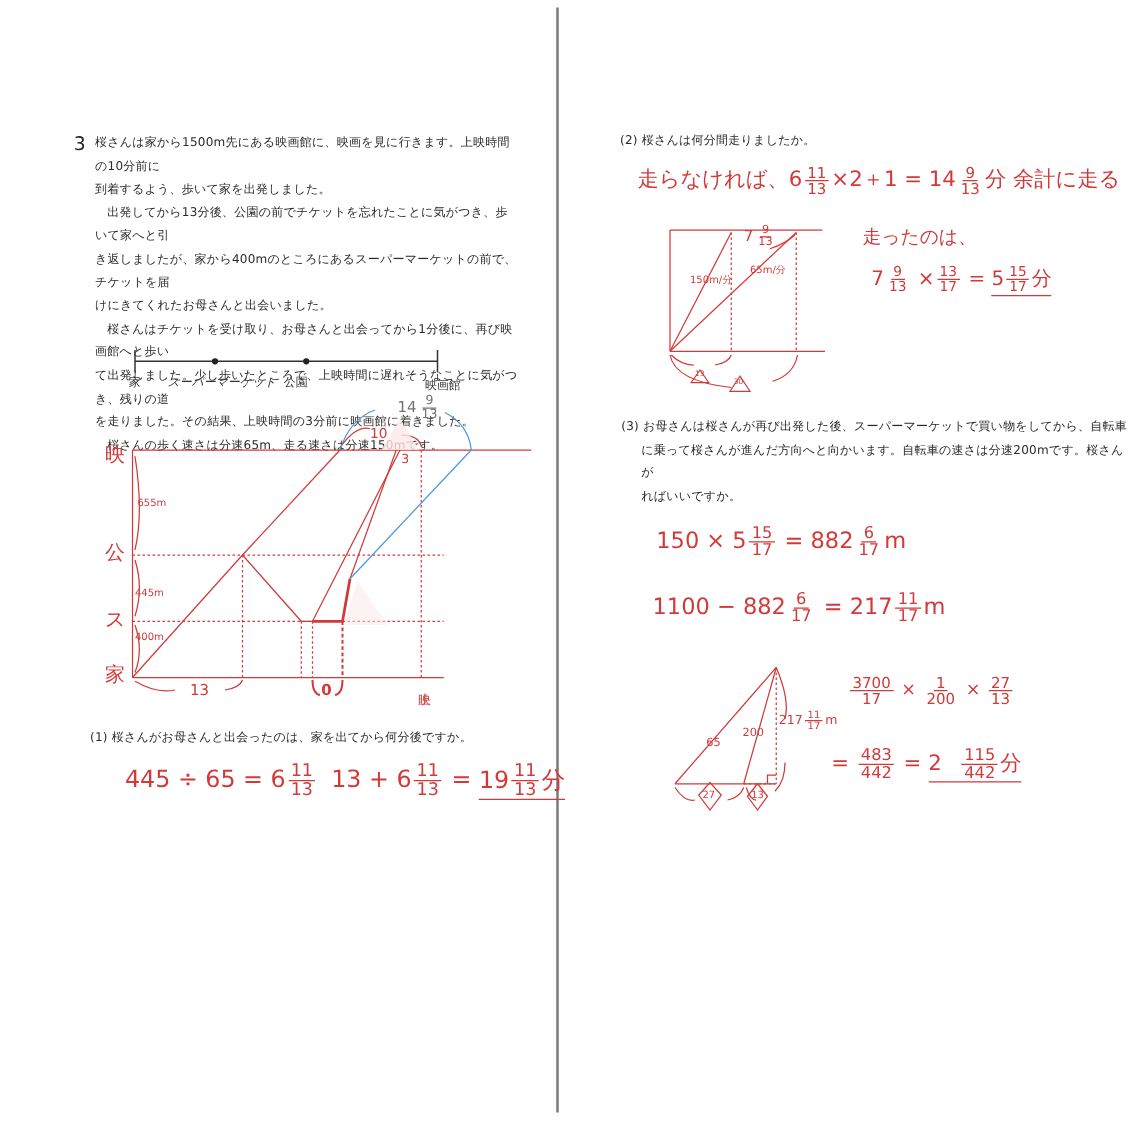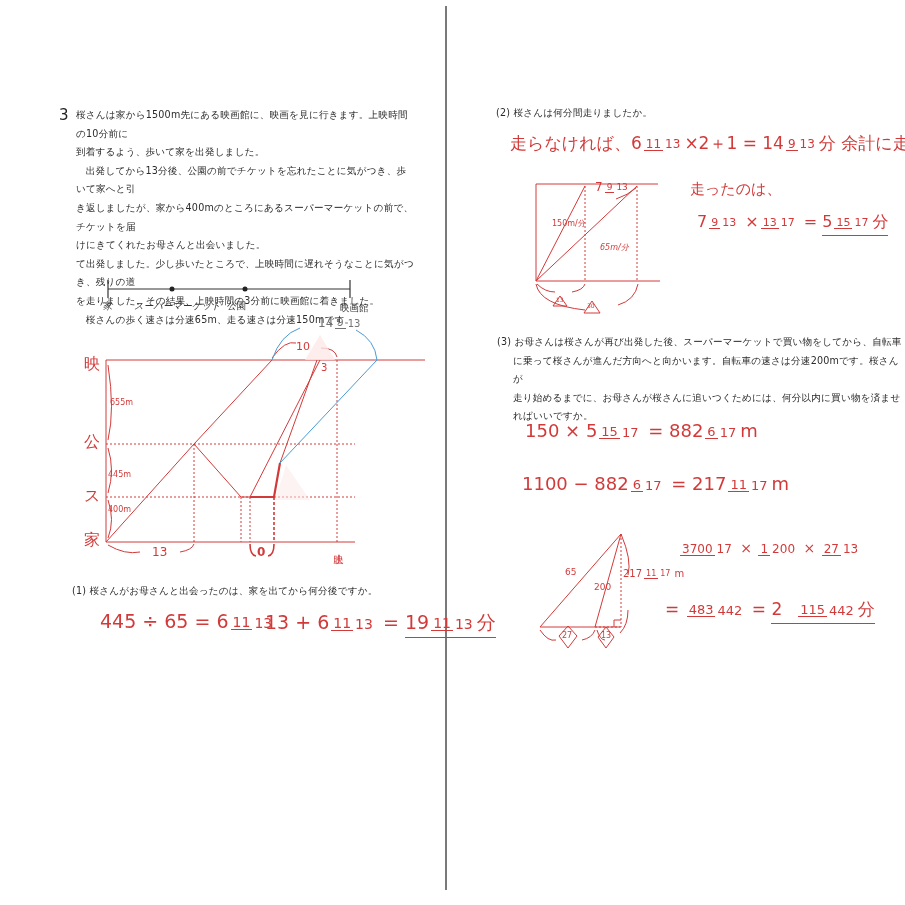--- a/index.html
+++ b/index.html
@@ -3,38 +3,39 @@
 <meta charset="utf-8">
 <style>
   html, body { margin:0; padding:0; background:#ffffff; }
   body { width:905px; height:905px; position:relative; overflow:hidden;
          font-family:"DejaVu Sans", sans-serif; color:#222; }
   .divider { position:absolute; left:445px; top:6px; width:2px; height:884px; background:#7a7a7a; }
   .print { position:absolute; font-size:9.6px; line-height:18.6px; color:#2a2a2a; letter-spacing:0.2px; }
   .qnum { position:absolute; font-size:15px; color:#222; }
   .hw { position:absolute; color:#d23a3a; font-family:"DejaVu Sans", sans-serif; white-space:nowrap; }
   .hwb { position:absolute; color:#737373; white-space:nowrap; }
-  .frac { display:inline-flex; flex-direction:row; align-items:center; vertical-align:middle; line-height:1; margin:0 2px; }
+  .frac { display:inline-flex; flex-direction:column; align-items:center; vertical-align:middle; line-height:1; margin:0 2px; }
   .frac .n { border-bottom:1.5px solid currentColor; padding:0 2px; }
   .frac .d { padding:0 2px; }
   svg { position:absolute; overflow:visible; }
   .lbl { position:absolute; font-size:9.5px; color:#333; white-space:nowrap; }
 </style>
 </head>
 <body>
 
 <div class="divider"></div>
 
 <div class="qnum" style="left:59px;top:106px;">3</div>
 <div class="print" style="left:76px;top:106px;width:340px;">
   <div>桜さんは家から1500m先にある映画館に、映画を見に行きます。上映時間の10分前に</div>
   <div>到着するよう、歩いて家を出発しました。</div>
   <div>　出発してから13分後、公園の前でチケットを忘れたことに気がつき、歩いて家へと引</div>
   <div>き返しましたが、家から400mのところにあるスーパーマーケットの前で、チケットを届</div>
   <div>けにきてくれたお母さんと出会いました。</div>
+  <div>　桜さんはチケットを受け取り、お母さんと出会ってから1分後に、再び映画館へと歩い</div>
   <div>て出発しました。少し歩いたところで、上映時間に遅れそうなことに気がつき、残りの道</div>
   <div>を走りました。その結果、上映時間の3分前に映画館に着きました。</div>
   <div>　桜さんの歩く速さは分速65m、走る速さは分速150mです。</div>
 </div>
 
 <svg style="left:0;top:0;" width="905" height="905">
   <line x1="108" y1="289" x2="350" y2="289" stroke="#333" stroke-width="1.2"></line>
   <line x1="108" y1="280" x2="108" y2="298" stroke="#333" stroke-width="1.2"></line>
   <line x1="350" y1="280" x2="350" y2="298" stroke="#333" stroke-width="1.2"></line>
   <circle cx="172" cy="289" r="2.5" fill="#222"></circle>
@@ -160,21 +161,21 @@
     <polygon points="592,301 584,313 600,313"></polygon>
   </g>
 </svg>
 <div class="hw" style="left:595px;top:180px;font-size:12px;">
   <span>7</span><span class="frac" style="font-size:9px;">
       <span class="n">9</span>
       <span class="d">13</span>
     </span>
 </div>
 <div class="hw" style="left:552px;top:218px;font-size:8px;">150m/分</div>
-<div class="hw" style="left:600px;top:242px;font-size:8px;font-style:italic;">65m/分</div>
+<div class="hw" style="left:600px;top:210px;font-size:8px;">65m/分</div>
 <div class="hw" style="left:556px;top:296px;font-size:6px;">13</div>
 <div class="hw" style="left:587px;top:302px;font-size:6px;">30</div>
 
 <div class="hw" style="left:690px;top:180px;font-size:15px;">走ったのは、</div>
 <div class="hw" style="left:697px;top:212px;font-size:16px;">
   <span>7</span><span class="frac" style="font-size:11px;">
       <span class="n">9</span>
       <span class="d">13</span>
     </span>
   <span>×</span><span class="frac" style="font-size:11px;">
@@ -186,21 +187,20 @@
     <span>5</span><span class="frac" style="font-size:11px;">
         <span class="n">15</span>
         <span class="d">17</span>
       </span><span>分</span>
   </span>
 </div>
 
 <div class="print" style="left:497px;top:333px;">
   <div>(3) お母さんは桜さんが再び出発した後、スーパーマーケットで買い物をしてから、自転車</div>
   <div style="padding-left:16px;">に乗って桜さんが進んだ方向へと向かいます。自転車の速さは分速200mです。桜さんが</div>
-  <div style="padding-left:16px;">走り始めるまでに、お母さんが桜さんに追いつくためには、何分以内に買い物を済ませ</div>
   <div style="padding-left:16px;">ればいいですか。</div>
 </div>
 
 <div class="hw" style="left:525px;top:420px;font-size:18px;">
   <span>150 × 5</span><span class="frac" style="font-size:13px;">
       <span class="n">15</span>
       <span class="d">17</span>
     </span>
   <span>= 882</span><span class="frac" style="font-size:13px;">
       <span class="n">6</span>
@@ -228,21 +228,21 @@
     <polyline points="614,627 614,620 621,620"></polyline>
     <path d="M621,534 Q632,560 628,575"></path>
     <path d="M628,610 Q628,625 620,633"></path>
     <path d="M540,630 Q548,642 556,640"></path>
     <path d="M582,640 Q592,638 595,630"></path>
     <path d="M597,630 Q600,640 605,640"></path>
     <polygon points="568,626 559,636 568,648 577,636"></polygon>
     <polygon points="606,627 598,637 606,648 614,637"></polygon>
   </g>
 </svg>
-<div class="hw" style="left:565px;top:567px;font-size:9px;">65</div>
+<div class="hw" style="left:565px;top:590px;font-size:9px;">65</div>
 <div class="hw" style="left:594px;top:582px;font-size:9px;">200</div>
 <div class="hw" style="left:623px;top:568px;font-size:10px;">
   <span>217</span><span class="frac" style="font-size:8px;">
       <span class="n">11</span>
       <span class="d">17</span>
     </span><span>m</span>
 </div>
 <div class="hw" style="left:562px;top:631px;font-size:8px;">27</div>
 <div class="hw" style="left:601px;top:631px;font-size:8px;">13</div>
 

